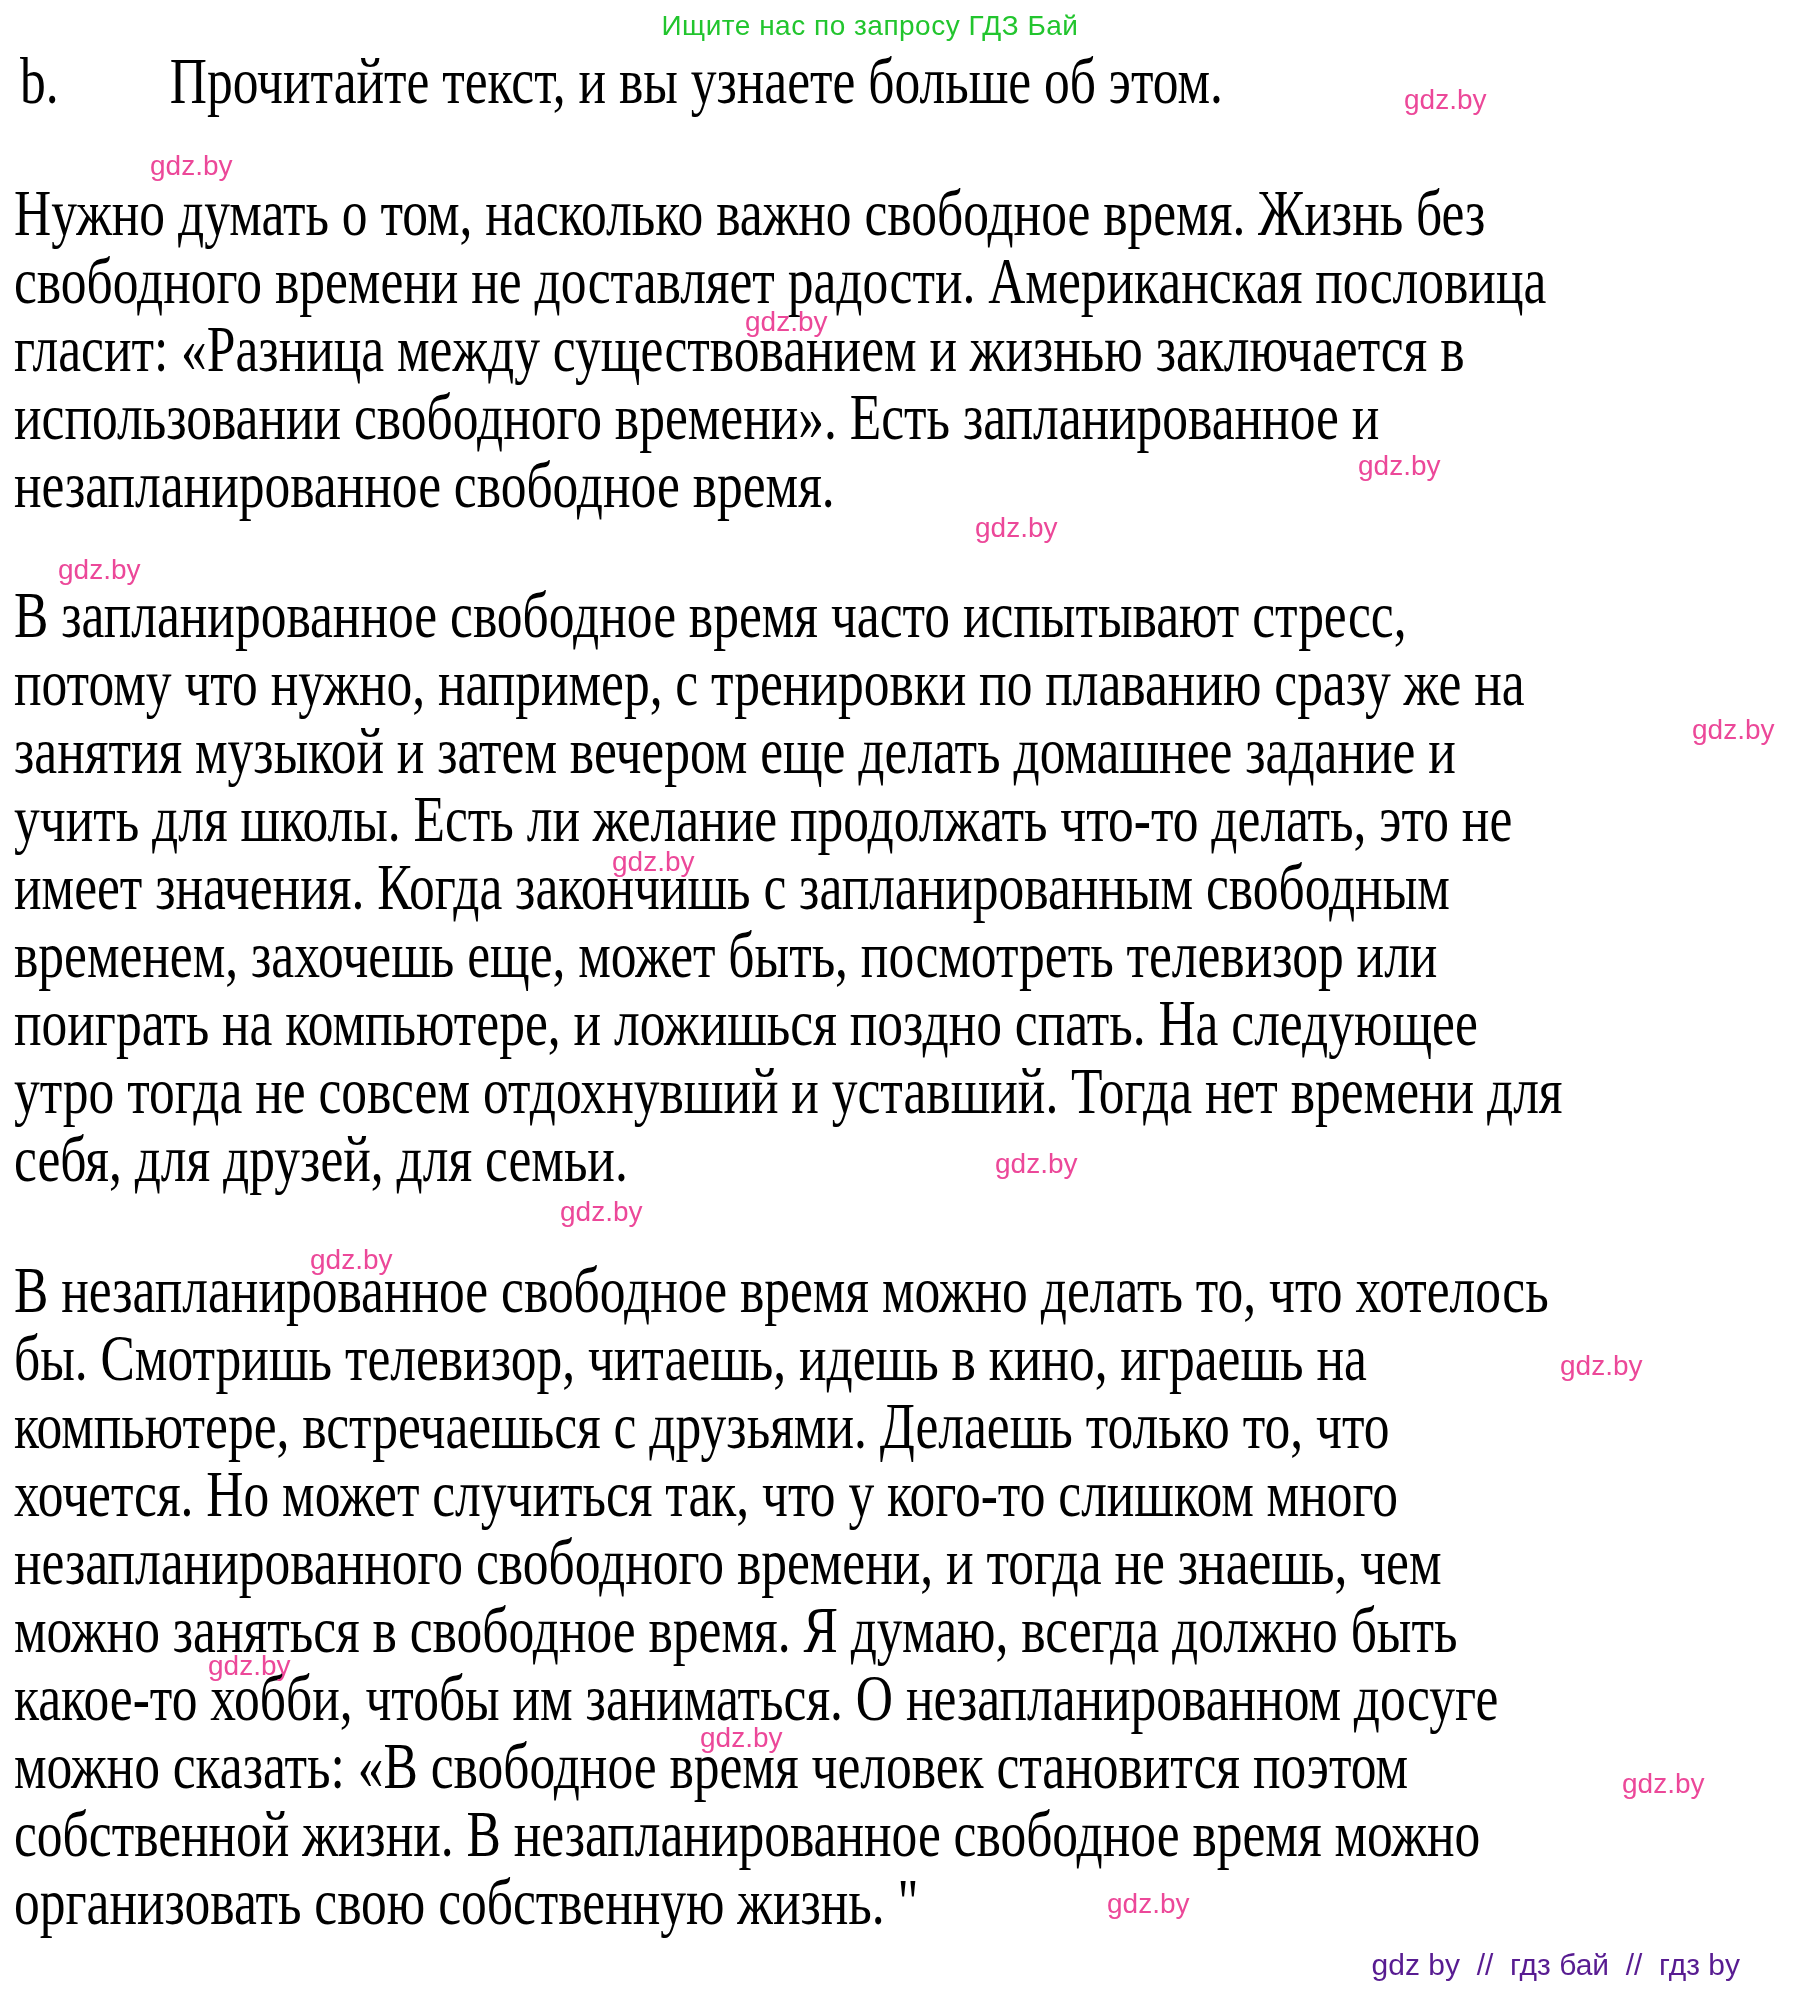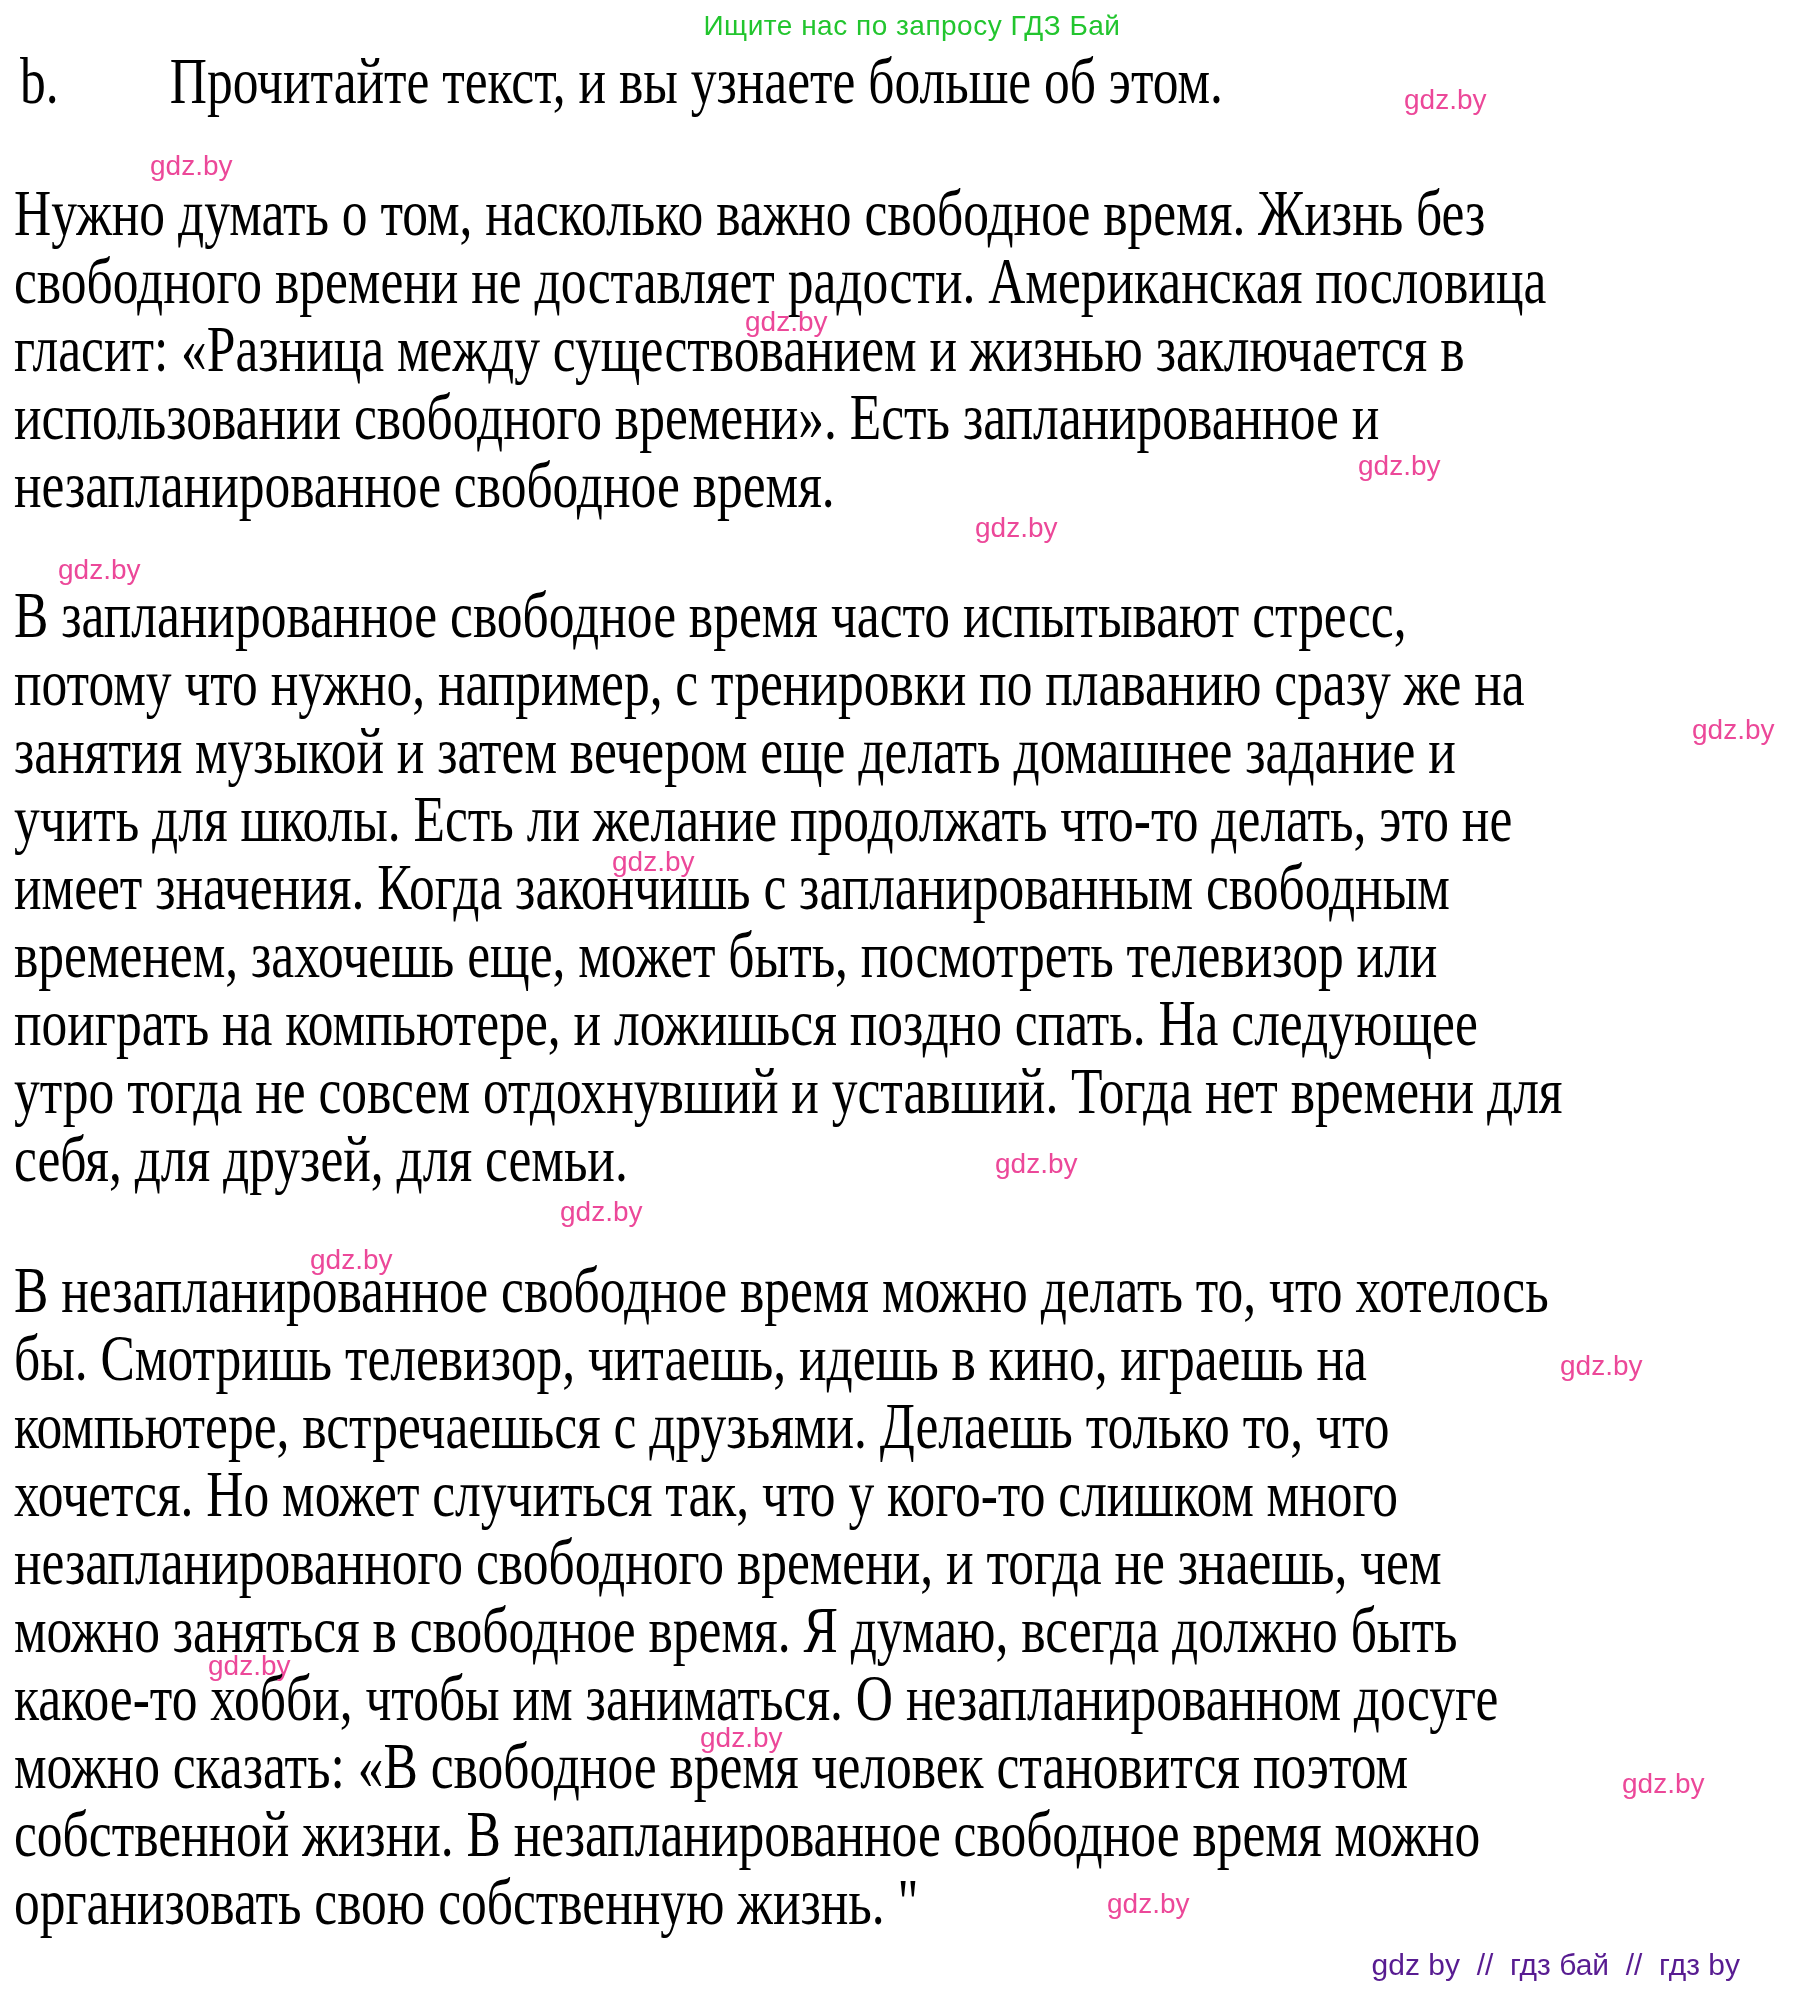--- a/index.html
+++ b/index.html
@@ -64,21 +64,21 @@
     font-family: "Liberation Sans", sans-serif;
     font-size: 30px;
     white-space: pre;
   }
 </style>
 </head>
 <body>
 
 <div class="page">
 
-  <div class="banner" style="color: rgb(34, 197, 46); padding-left: 42px;">Ищите нас по запросу ГДЗ Бай</div>
+  <div class="banner" style="color: rgb(34, 197, 46);">Ищите нас по запросу ГДЗ Бай</div>
 
   <div class="task-line"><span class="task-label">b.</span><span>Прочитайте текст, и вы узнаете больше об этом.</span></div>
 
   <div class="para para-1">
     <div>Нужно думать о том, насколько важно свободное время. Жизнь без</div>
     <div>свободного времени не доставляет радости. Американская пословица</div>
     <div>гласит: «Разница между существованием и жизнью заключается в</div>
     <div>использовании свободного времени». Есть запланированное и</div>
     <div>незапланированное свободное время.</div>
   </div>

